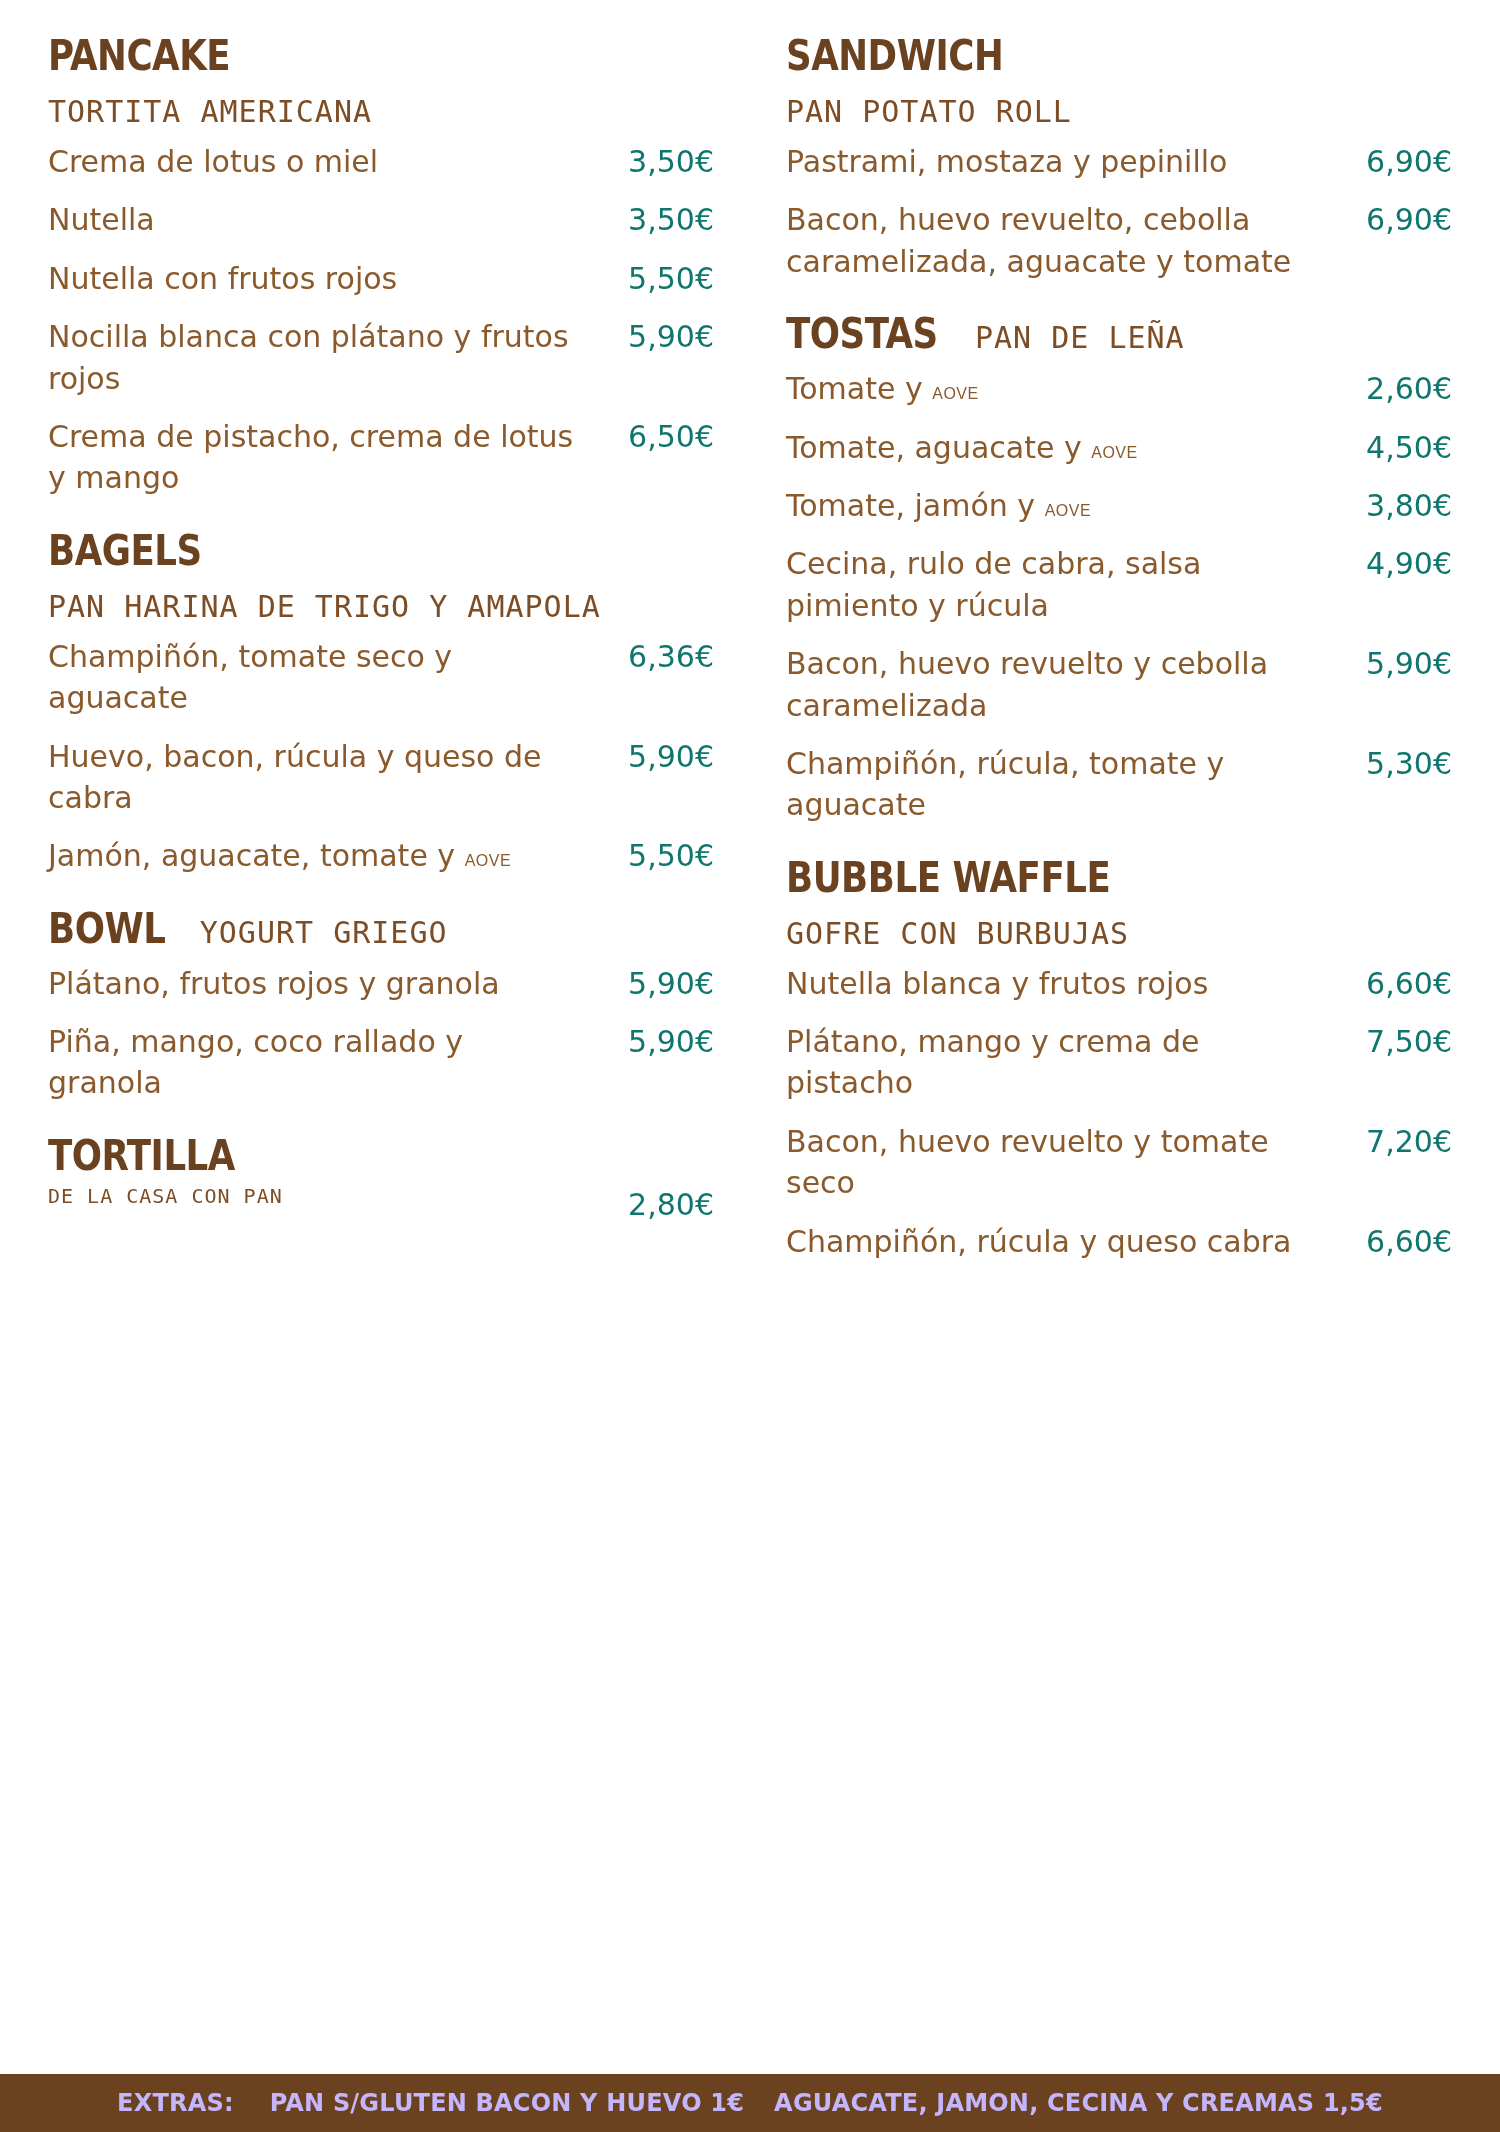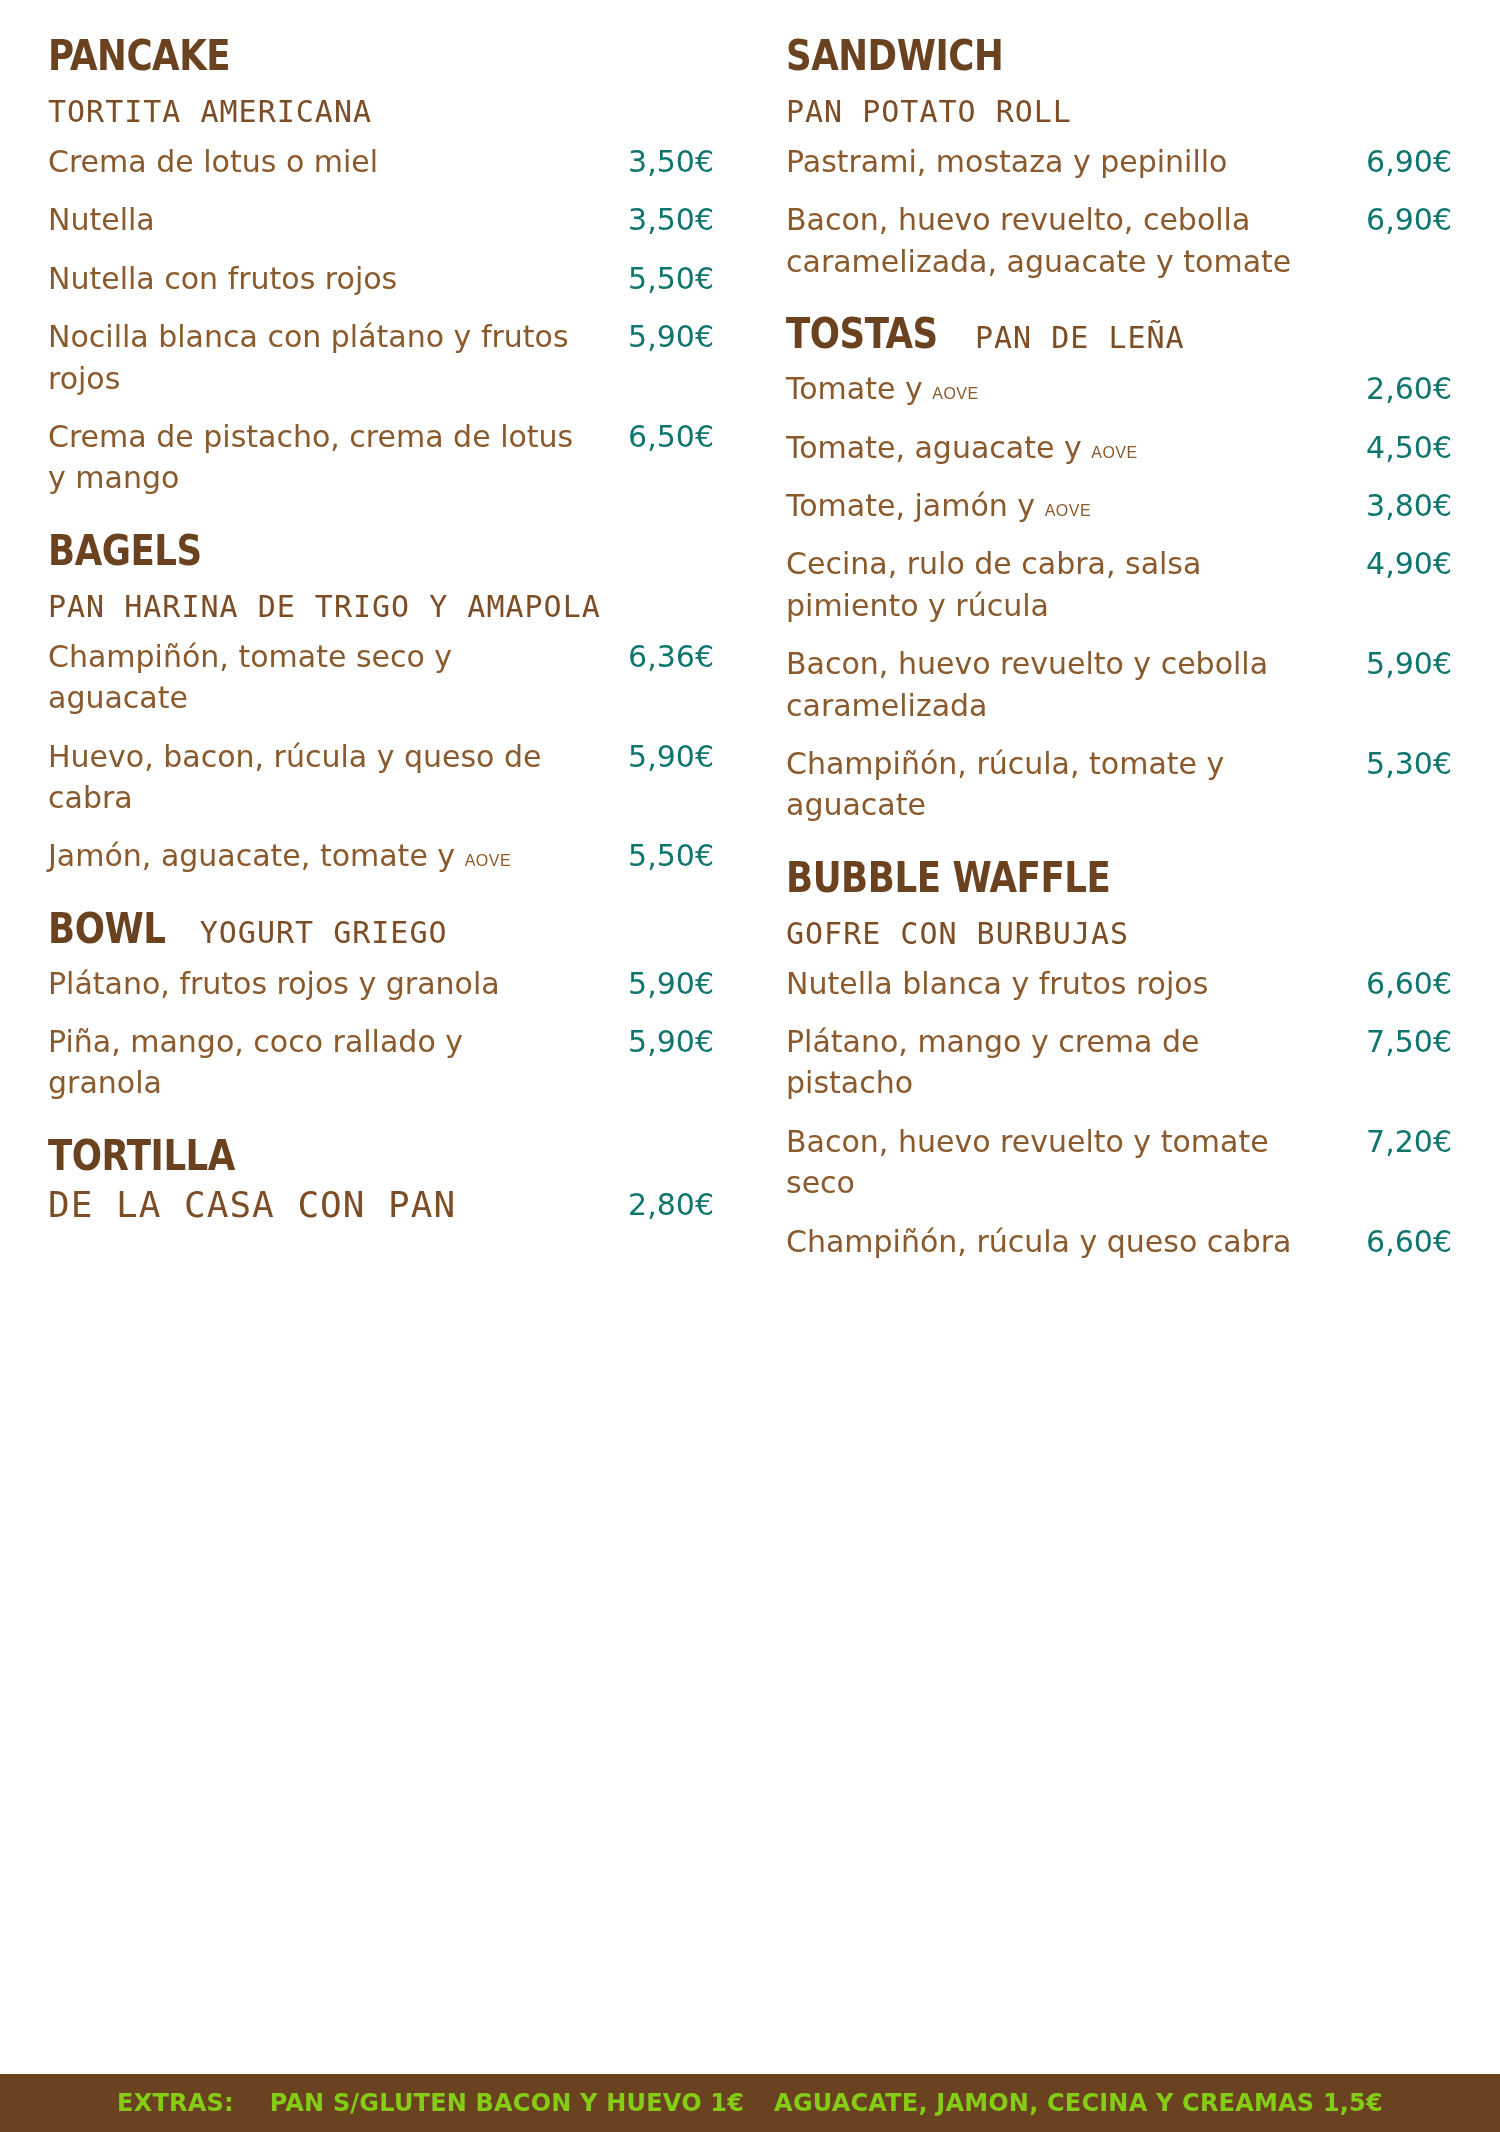--- a/index.html
+++ b/index.html
@@ -102,21 +102,21 @@
     min-width: 112px;
   }
 
   
   .section + .section { margin-top: 26px; }
 
   
   .footer {
     flex: 0 0 auto;
     background: #6b4220;
-    color: #84cc16;
+    color: #c4b5fd;
     height: 58px;
     display: flex;
     align-items: center;
     justify-content: center;
     gap: 30px;
     font-family: "DejaVu Sans", sans-serif;
     font-weight: 700;
     font-size: 24px;
     letter-spacing: 0.2px;
     margin-top: 10px;
@@ -192,21 +192,21 @@
               <span class="item-name">Piña, mango, coco rallado y granola</span>
               <span class="item-price">5,90€</span>
             </div>
           </div>
         </div>
         <div class="section">
           <div class="sec-head">
             <div class="sec-title">TORTILLA</div>
           </div>
           <div class="item" style="margin-top: 4px;">
-            <div class="sec-sub" style="font-size: 36px;">DE LA CASA CON PAN</div>
+            <div class="sec-sub" style="font-size: 20px;">DE LA CASA CON PAN</div>
             <span class="item-price">2,80€</span>
           </div>
         </div>
       </div>
     <div class="col col-right">
         <div class="section">
           <div class="sec-head">
             <div class="sec-title">SANDWICH</div>
             <div class="sec-sub block">PAN POTATO ROLL</div>
           </div>

